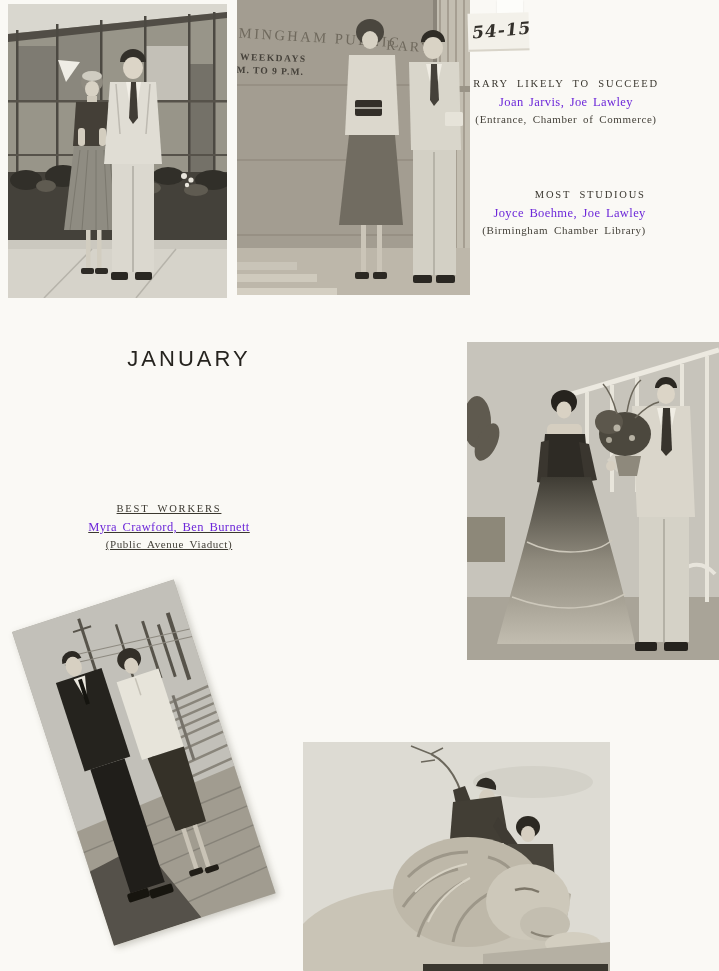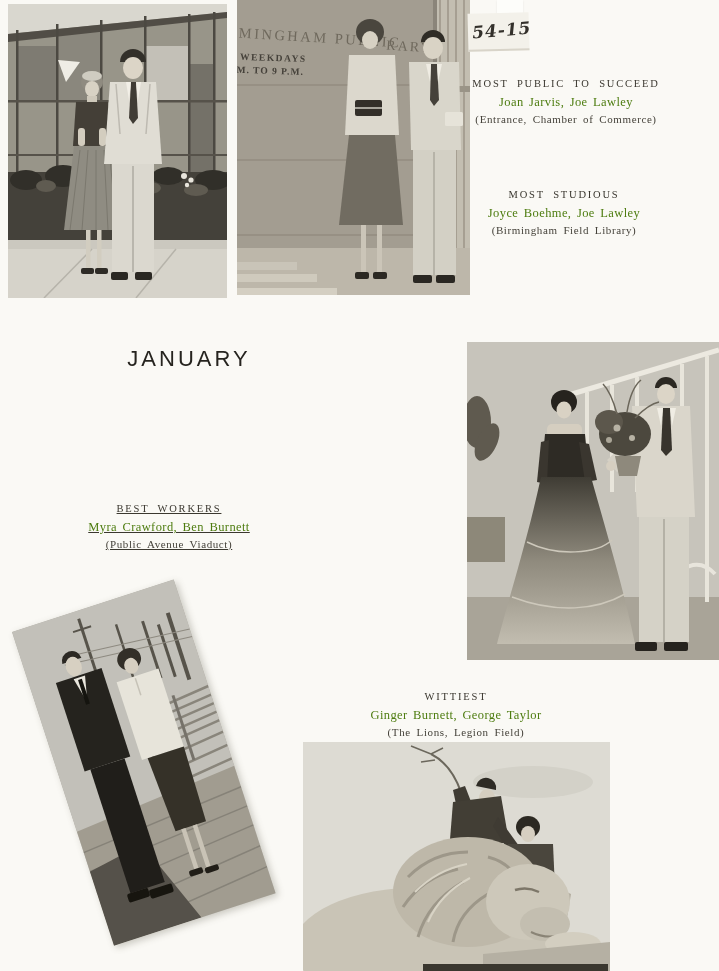--- a/index.html
+++ b/index.html
@@ -14,24 +14,24 @@
   #photo1{left:8px;top:4px;width:219px;height:294px;}
   #photo2{left:237px;top:0px;width:233px;height:295px;}
   #photo3{left:467px;top:342px;width:252px;height:318px;}
   #photo4{left:12px;top:632px;width:170px;height:330px;
           transform:rotate(-18deg);transform-origin:0 0;
           box-shadow:2px 3px 7px rgba(90,85,70,.3);}
   #photo5{left:303px;top:742px;width:307px;height:229px;}
   
   .cap{position:absolute;transform:translateX(-50%);text-align:center;white-space:nowrap;}
   .cap-h{font-size:10.5px;letter-spacing:1.8px;word-spacing:4px;color:#3a372f;}
-  .cap-n{font-size:12.5px;letter-spacing:.4px;word-spacing:2px;margin-top:6px;color:#4d7c0f;}
+  .cap-n{font-size:12.5px;letter-spacing:.4px;word-spacing:2px;margin-top:6px;color:#6d28d9;}
   .cap-l{font-size:11px;letter-spacing:.6px;word-spacing:2.5px;margin-top:3px;color:#45423a;}
   .block-a{left:566px;top:78px;}
-  .block-b{left:564px;top:189px;}
+  .block-b{left:564px;top:189px;text-align:right;}
   .block-c{left:376px;top:439px;}
   .block-d{left:169px;top:503px;text-decoration:underline;}
   .block-e{left:456px;top:691px;}
   
   .page-title{
     position:absolute;left:189px;top:344px;transform:translateX(-50%);
     font-family:"Liberation Sans",sans-serif;font-weight:normal;
     font-size:22px;line-height:30px;letter-spacing:3px;
     color:#26241f;text-align:center;margin:0;white-space:nowrap;
   }
@@ -364,41 +364,36 @@
       <polygon points="180,212 307,200 307,229 180,229" fill="#b5b0a3"></polygon>
       <rect x="120" y="222" width="185" height="7" fill="#3a372f"></rect>
     </svg>
   </section>
 
   <div class="tape-top"></div>
   <div class="tape-note"></div>
   <div class="handnote">54-15</div>
 
   <div class="cap block-a">
-    <div class="cap-h">MOST PUBLIC TO SUCCEED</div>
+    <div class="cap-h">RARY LIKELY TO SUCCEED</div>
     <div class="cap-n">Joan Jarvis, Joe Lawley</div>
     <div class="cap-l">(Entrance, Chamber of Commerce)</div>
   </div>
 
   <div class="cap block-b">
     <div class="cap-h">MOST STUDIOUS</div>
     <div class="cap-n">Joyce Boehme, Joe Lawley</div>
-    <div class="cap-l">(Birmingham Field Library)</div>
+    <div class="cap-l">(Birmingham Chamber Library)</div>
   </div>
 
 
   <div class="cap block-d">
     <div class="cap-h">BEST WORKERS</div>
     <div class="cap-n">Myra Crawford, Ben Burnett</div>
     <div class="cap-l">(Public Avenue Viaduct)</div>
   </div>
 
-  <div class="cap block-e">
-    <div class="cap-h">WITTIEST</div>
-    <div class="cap-n">Ginger Burnett, George Taylor</div>
-    <div class="cap-l">(The Lions, Legion Field)</div>
-  </div>
 
   <h1 class="page-title">
     <div>JANUARY</div>
   </h1>
 
 </div>
 
 </body></html>

